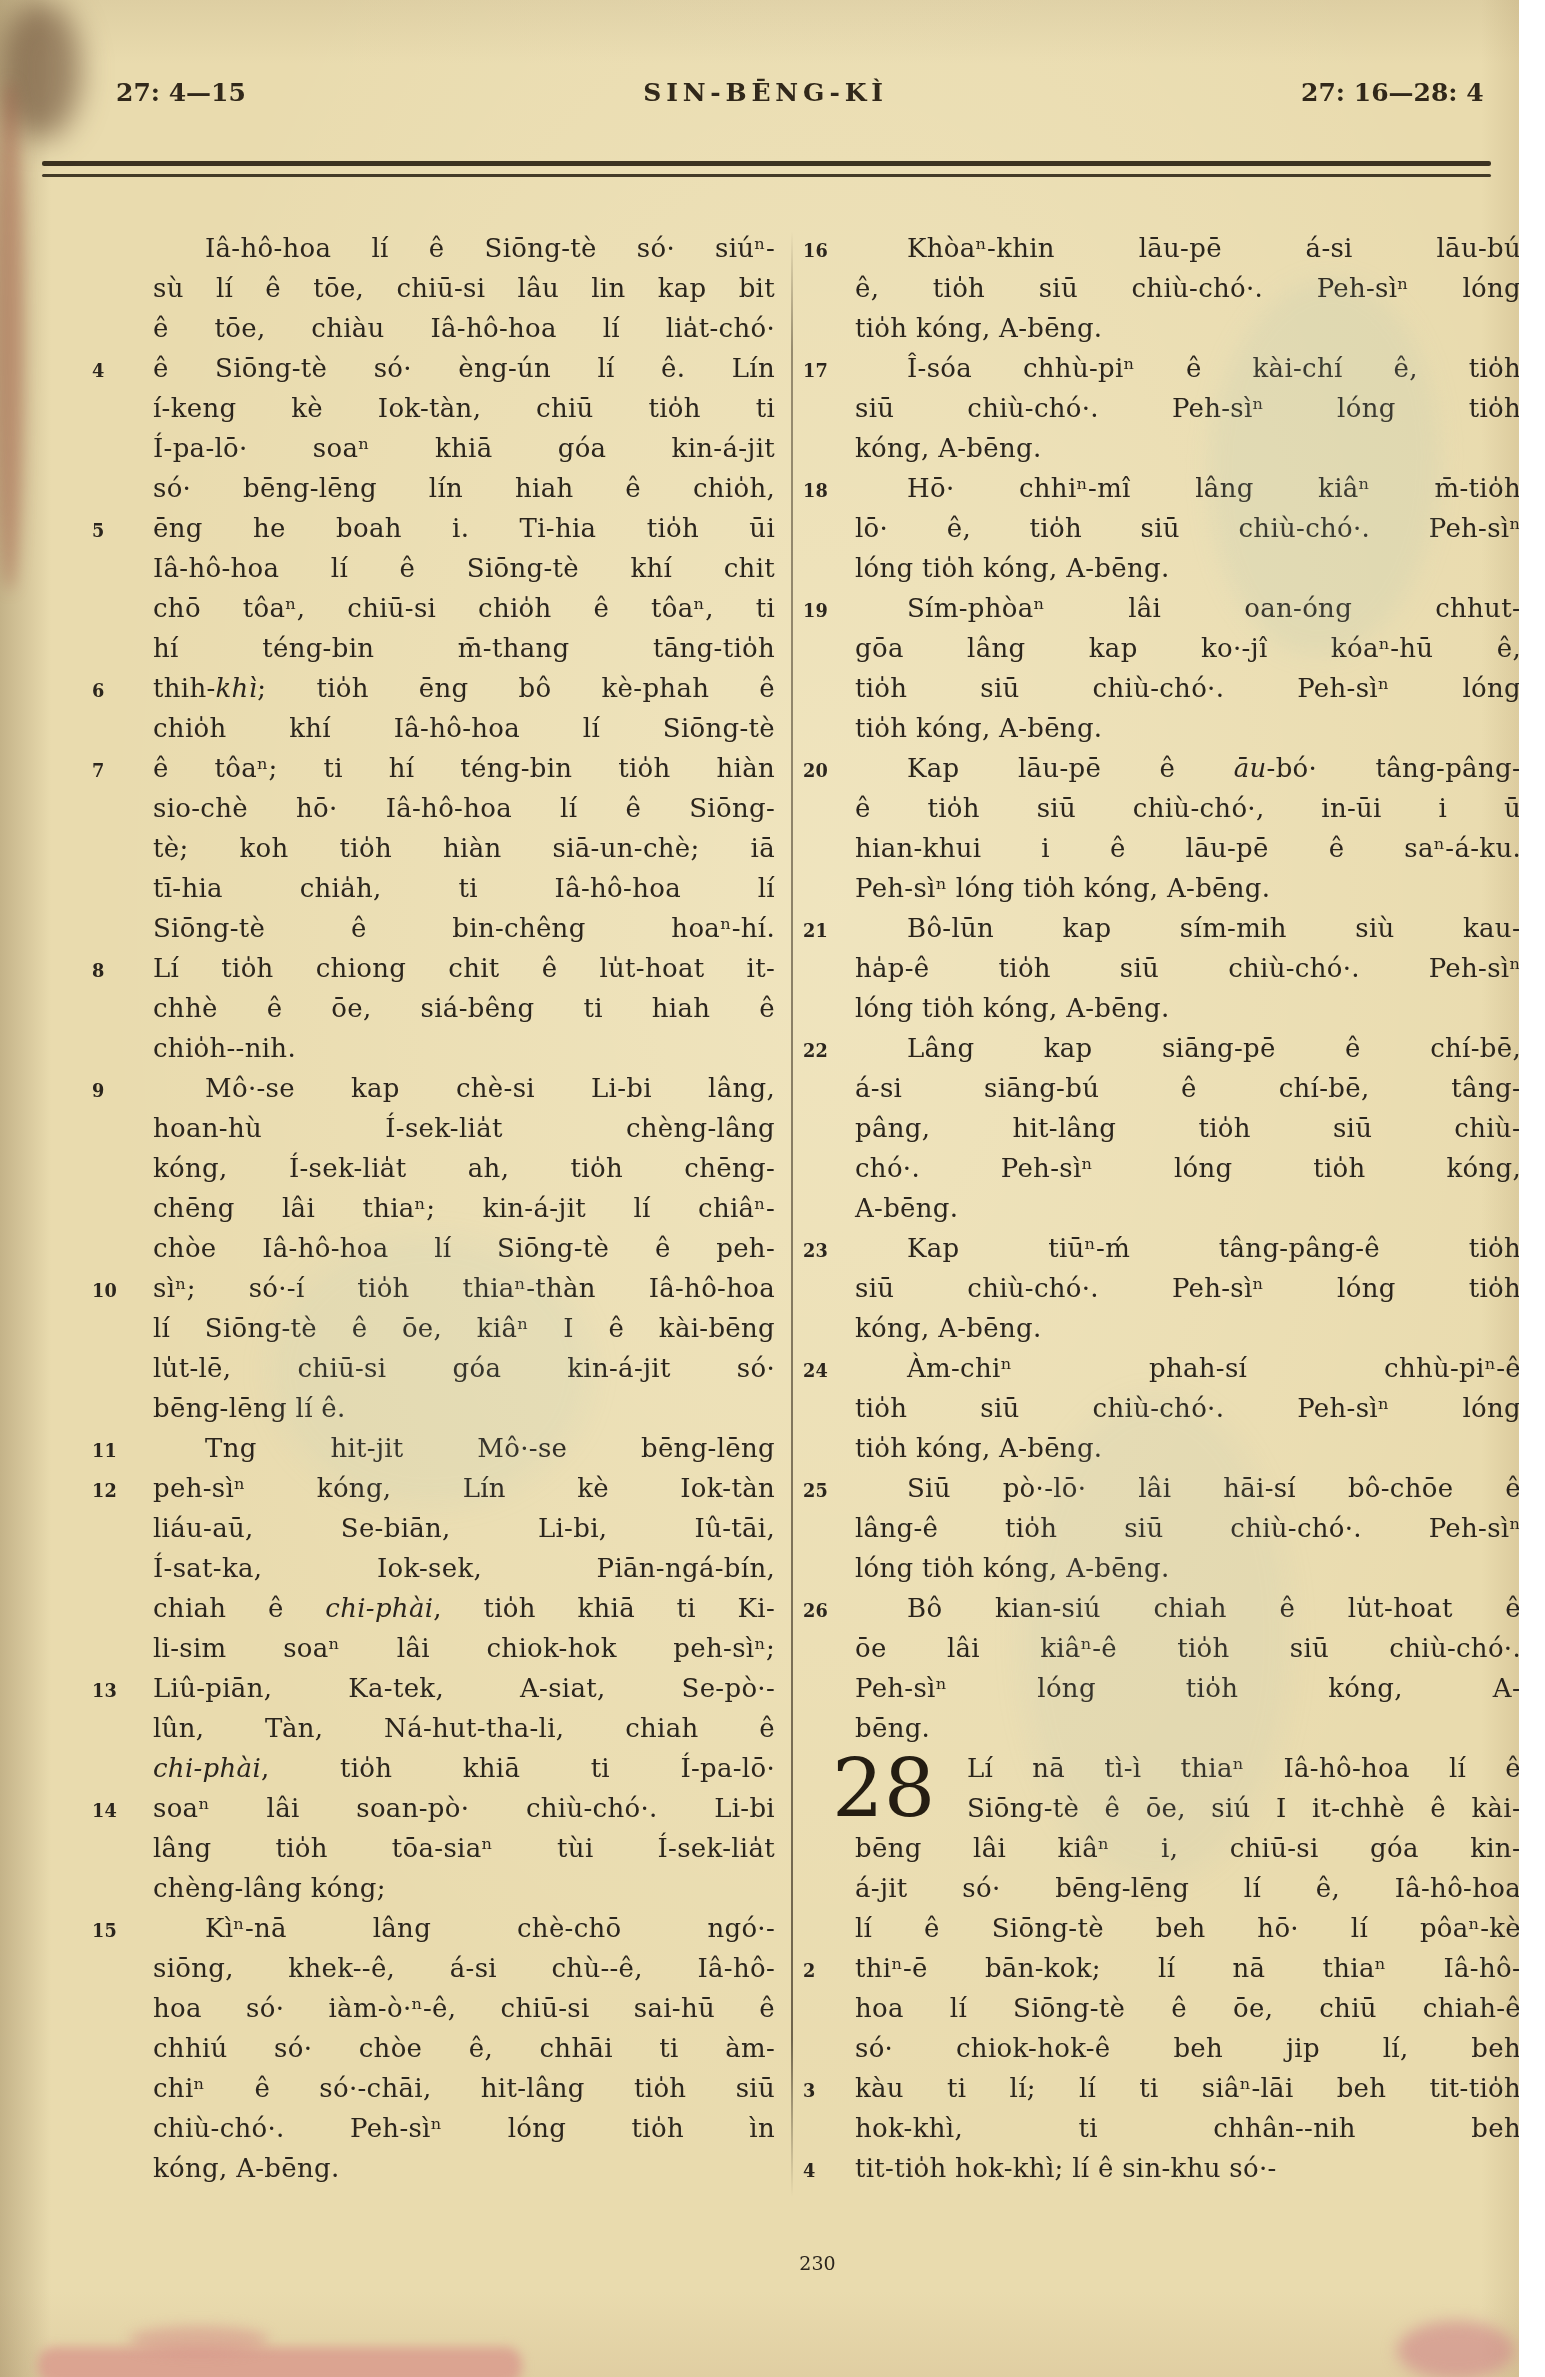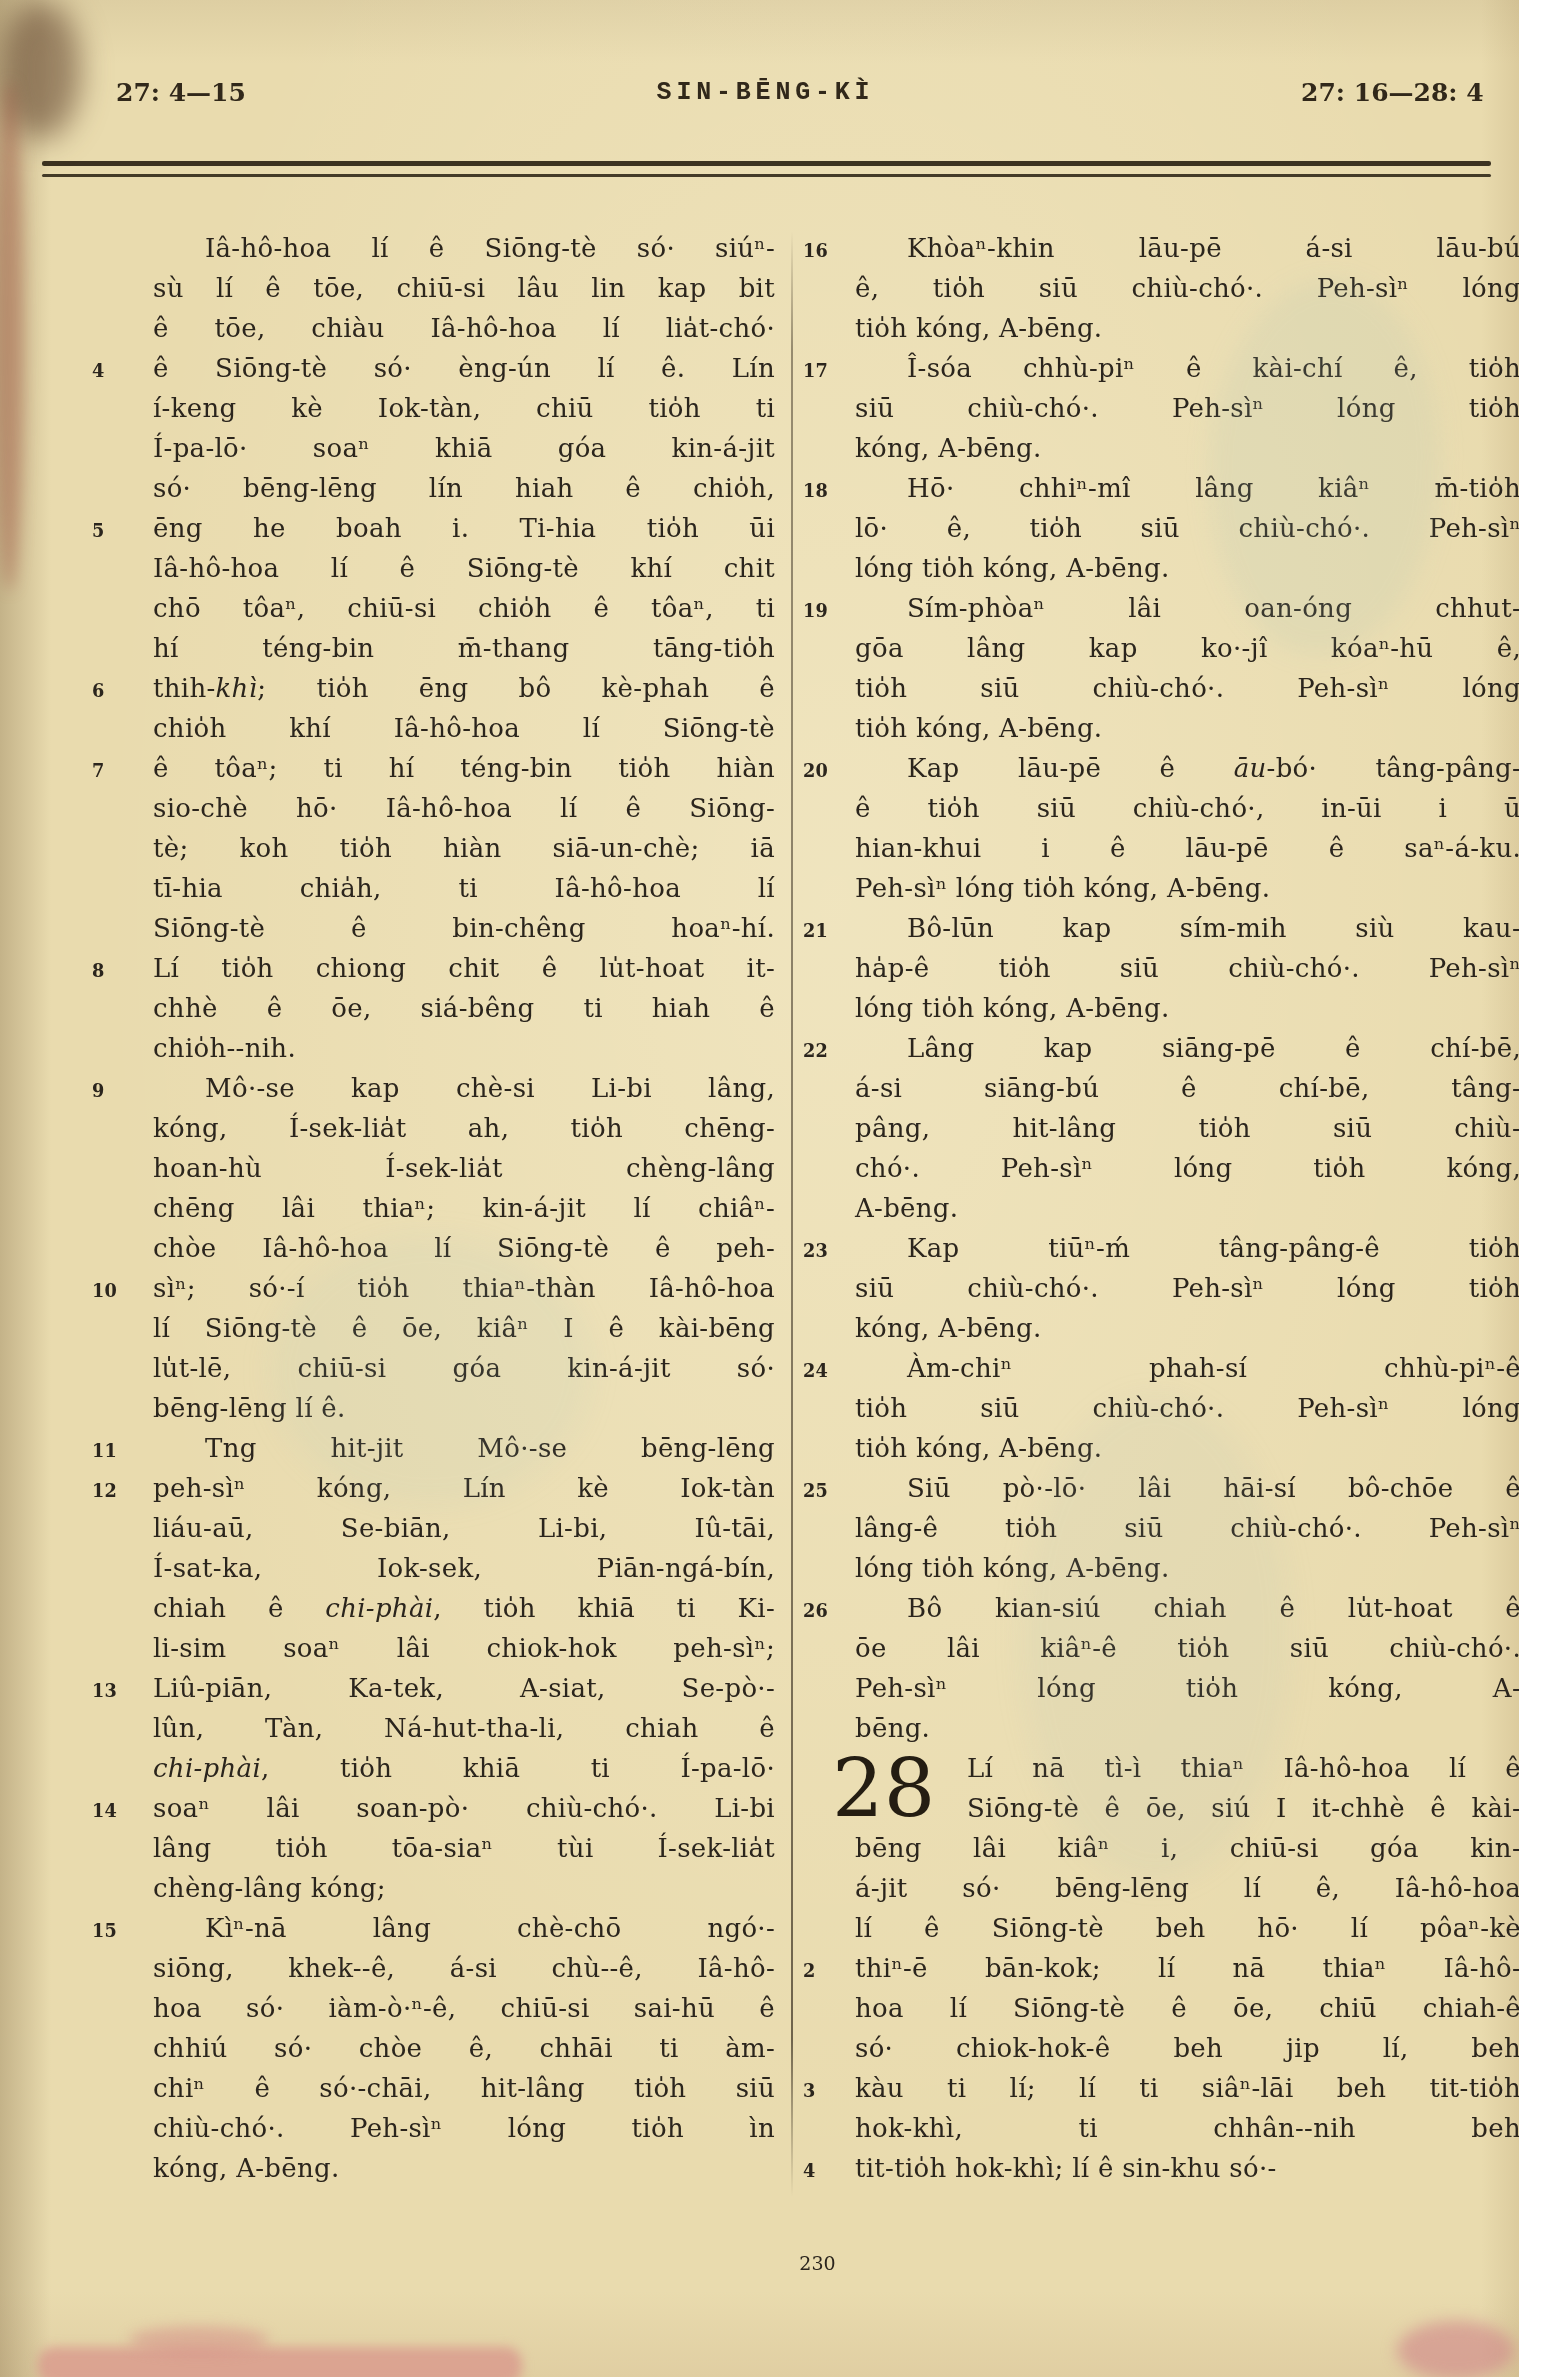--- a/index.html
+++ b/index.html
@@ -9,21 +9,21 @@
     background-image:
       radial-gradient(ellipse at 55% 38%, rgba(255,250,228,.30), rgba(0,0,0,0) 62%),
       linear-gradient(90deg, rgba(110,85,50,.30) 0px, rgba(110,85,50,0) 51px),
       linear-gradient(270deg, rgba(150,120,70,.16) 0px, rgba(150,120,70,0) 38px),
       linear-gradient(0deg, rgba(170,130,90,.14) 0px, rgba(170,130,90,0) 86px),
       linear-gradient(180deg, rgba(120,95,60,.10) 0px, rgba(120,95,60,0) 64px);
     color:#2b251d;}
   
   .hdr{position:absolute;top:78px;left:43px;right:31px;height:43px;font-weight:700;font-size:25px;color:#31281a;}
   .hdr-l{position:absolute;left:73px;top:0;}
-  .hdr-c{position:absolute;left:50%;transform:translateX(-50%);top:0;letter-spacing:4.8px;font-family:Liberation Mono, monospace;}
+  .hdr-c{position:absolute;left:50%;transform:translateX(-50%);top:0;letter-spacing:4.8px;}
   .hdr-r{position:absolute;right:4.3px;top:0;}
   .rule{position:absolute;left:42px;right:28px;background:#2c2414;border-radius:2.1px;}
   .rule-1{top:161px;height:4.8px;opacity:.92;}
   .rule-2{top:174px;height:3.2px;opacity:.88;}
   .divider{position:absolute;left:791px;top:231px;width:2.1px;height:1966px;
     background:linear-gradient(rgba(45,35,22,0), rgba(45,35,22,.45) 6%, rgba(45,35,22,.55) 55%, rgba(45,35,22,.65) 92%, rgba(45,35,22,0));}
   
   .col{position:absolute;top:228px;font-size:26px;line-height:40px;letter-spacing:0.3px;}
   .col-left{left:153px;width:622px;}
   .col-right{left:855px;width:666px;}
@@ -80,22 +80,22 @@
       <div class="line j"><span>chio̍h khí Iâ-hô-hoa lí Siōng-tè</span></div>
       <div class="line j"><span class="vnum">7</span><span>ê tôaⁿ; ti hí téng-bin tio̍h hiàn</span></div>
       <div class="line j"><span>sio-chè hō· Iâ-hô-hoa lí ê Siōng-</span></div>
       <div class="line j"><span>tè; koh tio̍h hiàn siā-un-chè; iā</span></div>
       <div class="line j"><span>tī-hia chia̍h, ti Iâ-hô-hoa lí</span></div>
       <div class="line j"><span>Siōng-tè ê bin-chêng hoaⁿ-hí.</span></div>
       <div class="line j"><span class="vnum">8</span><span>Lí tio̍h chiong chit ê lu̍t-hoat it-</span></div>
       <div class="line j"><span>chhè ê ōe, siá-bêng ti hiah ê</span></div>
       <div class="line"><span>chio̍h--nih.</span></div>
       <div class="line j ind"><span class="vnum">9</span><span>Mô·-se kap chè-si Li-bi lâng,</span></div>
+      <div class="line j"><span>hoan-hù Í-sek-lia̍t chèng-lâng</span></div>
       <div class="line j"><span>kóng, Í-sek-lia̍t ah, tio̍h chēng-</span></div>
-      <div class="line j"><span>hoan-hù Í-sek-lia̍t chèng-lâng</span></div>
       <div class="line j"><span>chēng lâi thiaⁿ; kin-á-jit lí chiâⁿ-</span></div>
       <div class="line j"><span>chòe Iâ-hô-hoa lí Siōng-tè ê peh-</span></div>
       <div class="line j"><span class="vnum">10</span><span>sìⁿ; só·-í tio̍h thiaⁿ-thàn Iâ-hô-hoa</span></div>
       <div class="line j"><span>lí Siōng-tè ê ōe, kiâⁿ I ê kài-bēng</span></div>
       <div class="line j"><span>lu̍t-lē, chiū-si góa kin-á-jit só·</span></div>
       <div class="line"><span>bēng-lēng lí ê.</span></div>
       <div class="line j ind"><span class="vnum">11</span><span>Tng hit-jit Mô·-se bēng-lēng</span></div>
       <div class="line j"><span class="vnum">12</span><span>peh-sìⁿ kóng, Lín kè Iok-tàn</span></div>
       <div class="line j"><span>liáu-aū, Se-biān, Li-bi, Iû-tāi,</span></div>
       <div class="line j"><span>Í-sat-ka, Iok-sek, Piān-ngá-bín,</span></div>

